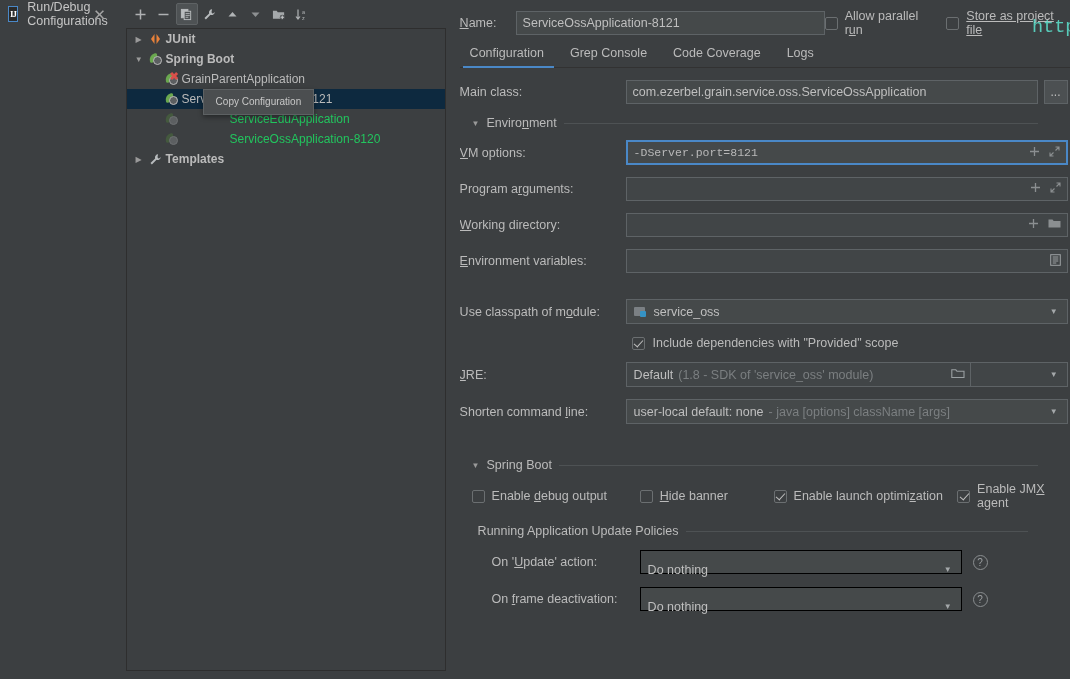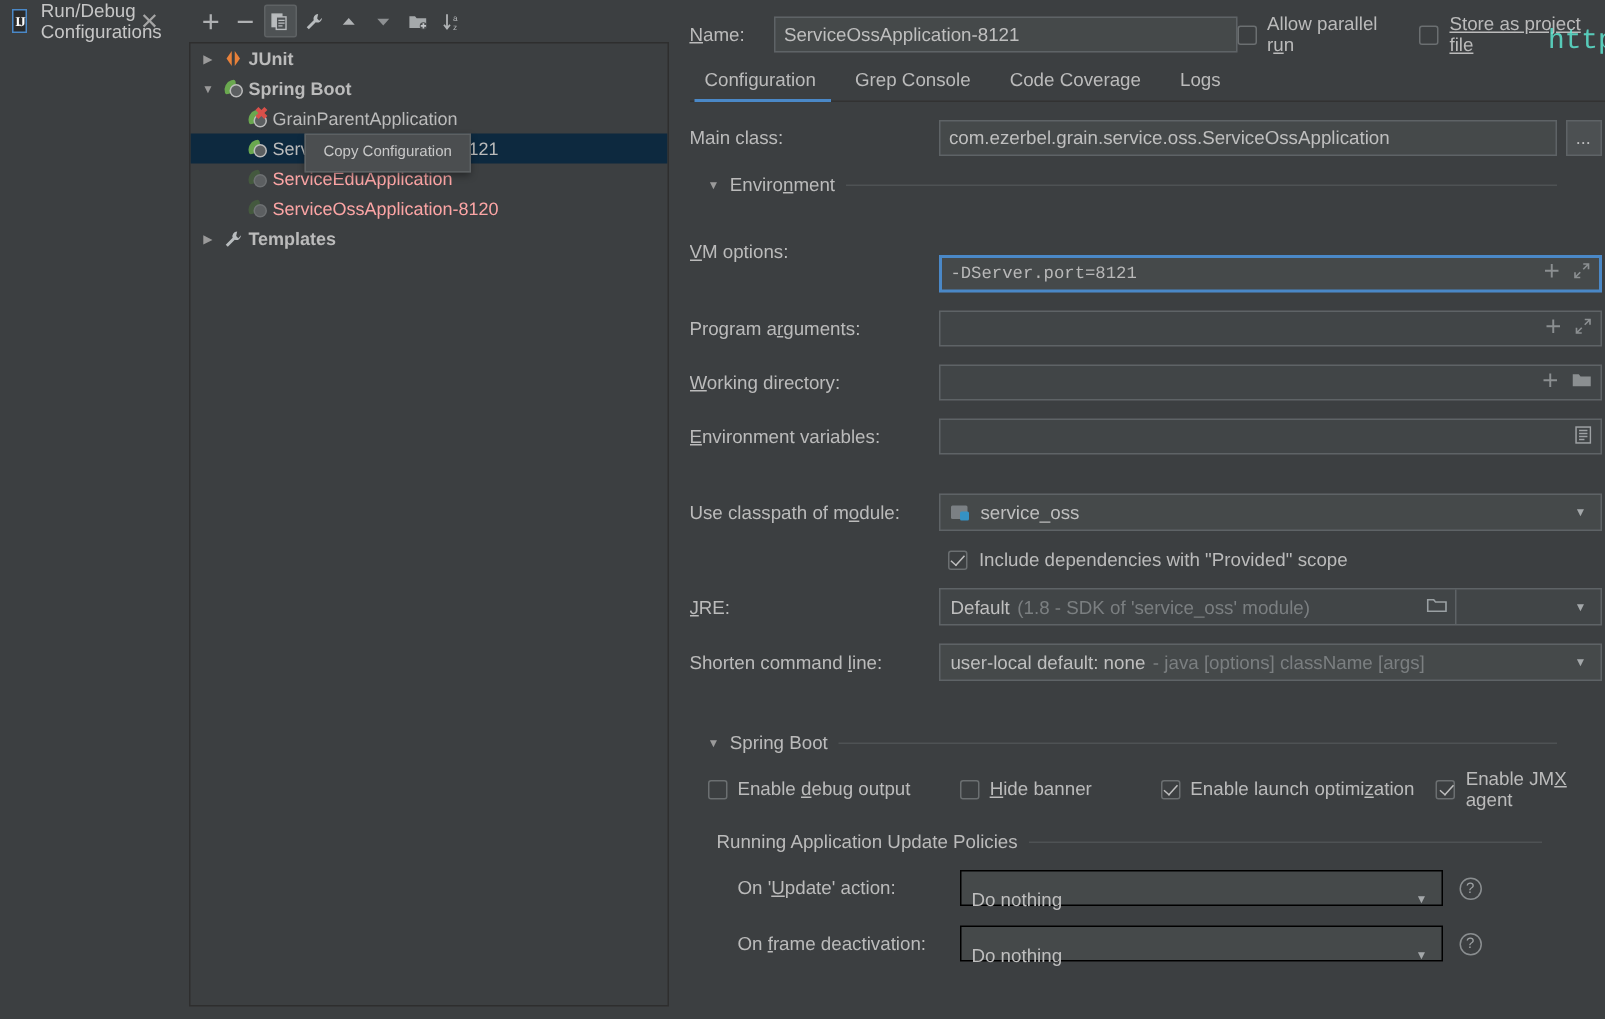--- a/index.html
+++ b/index.html
@@ -87,21 +87,21 @@
     color: #9a9a9a; font-size: 8px;
   }
   .tw-indent { width: 16px; flex: 0 0 16px; }
   .tw-icon {
     width: 18px; flex: 0 0 18px;
     display: flex; align-items: center; justify-content: center;
     margin-right: 1px;
   }
   .tw-label { color: #bbbbbb; }
   .tw-label.bold { font-weight: bold; }
-  .tw-label.dim { color: #fca5a5; }
+  .tw-label.dim { color: #22c55e; margin-left: 48px; }
 
   .tooltip {
     position: absolute;
     left: 76px; top: 60px;
     background: #4b4e50;
     border: 1px solid #5d6163;
     color: #c8c8c8;
     font-size: 10px;
     padding: 6px 12px 7px 12px;
     z-index: 40;
@@ -193,21 +193,21 @@
     flex: 1 1 auto; min-width: 0;
     background: #45494a;
     border: 1px solid #5e6366;
     height: 24px;
     display: flex; align-items: center;
     padding: 0 6px;
     color: #bfbfbf; font-size: 12.5px;
     position: relative;
   }
   .inp.focused { border: 2px solid #4a88c7; height: 25px; }
-  .inp.mono { font-family: "Liberation Mono", monospace; font-size: 11.5px; color: #b8b8b8; margin-top: 30px; }
+  .inp.mono { font-family: "Liberation Mono", monospace; font-size: 11.5px; color: #b8b8b8; }
   .inp.empty { background: #414547; }
   .inp-actions {
     display: flex; align-items: center; gap: 9px;
     margin-left: auto; padding-left: 8px; color: #8b8f91;
   }
   .btn-dots {
     width: 24px; height: 24px; flex: 0 0 24px;
     margin-left: 6px;
     background: #4c5052; border: 1px solid #5e6366;
     color: #bfbfbf; font-size: 12px;

